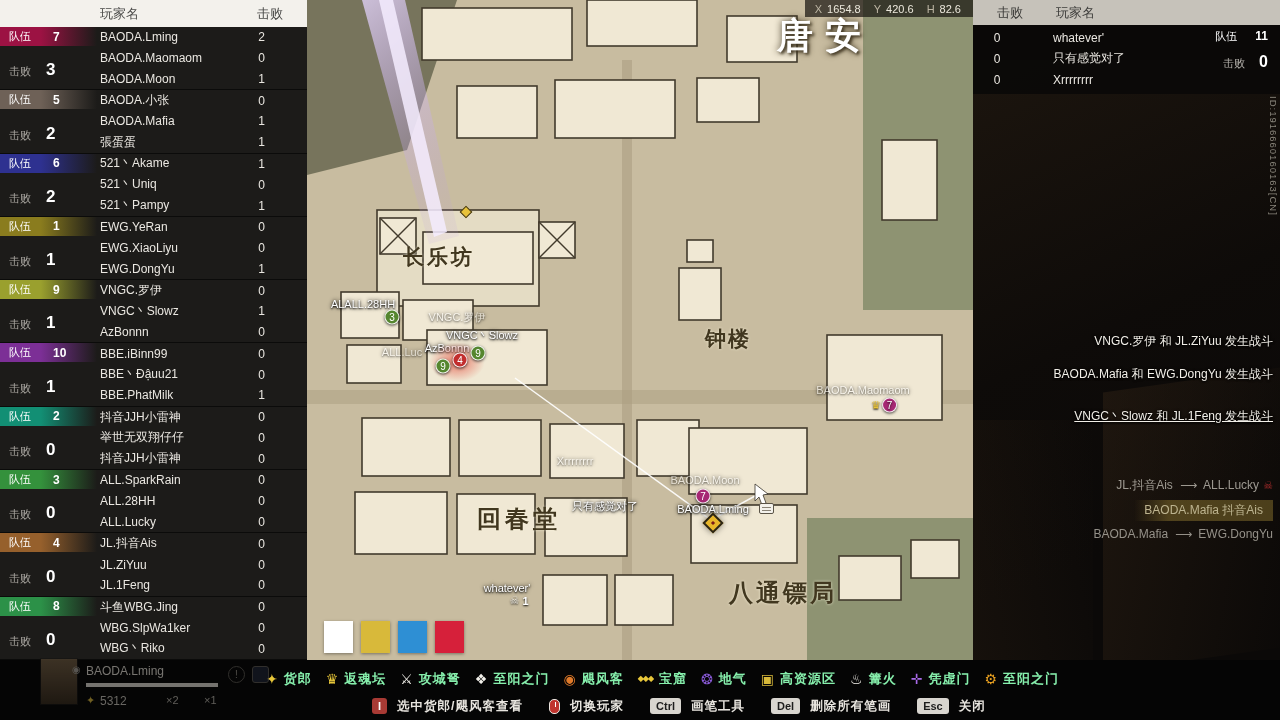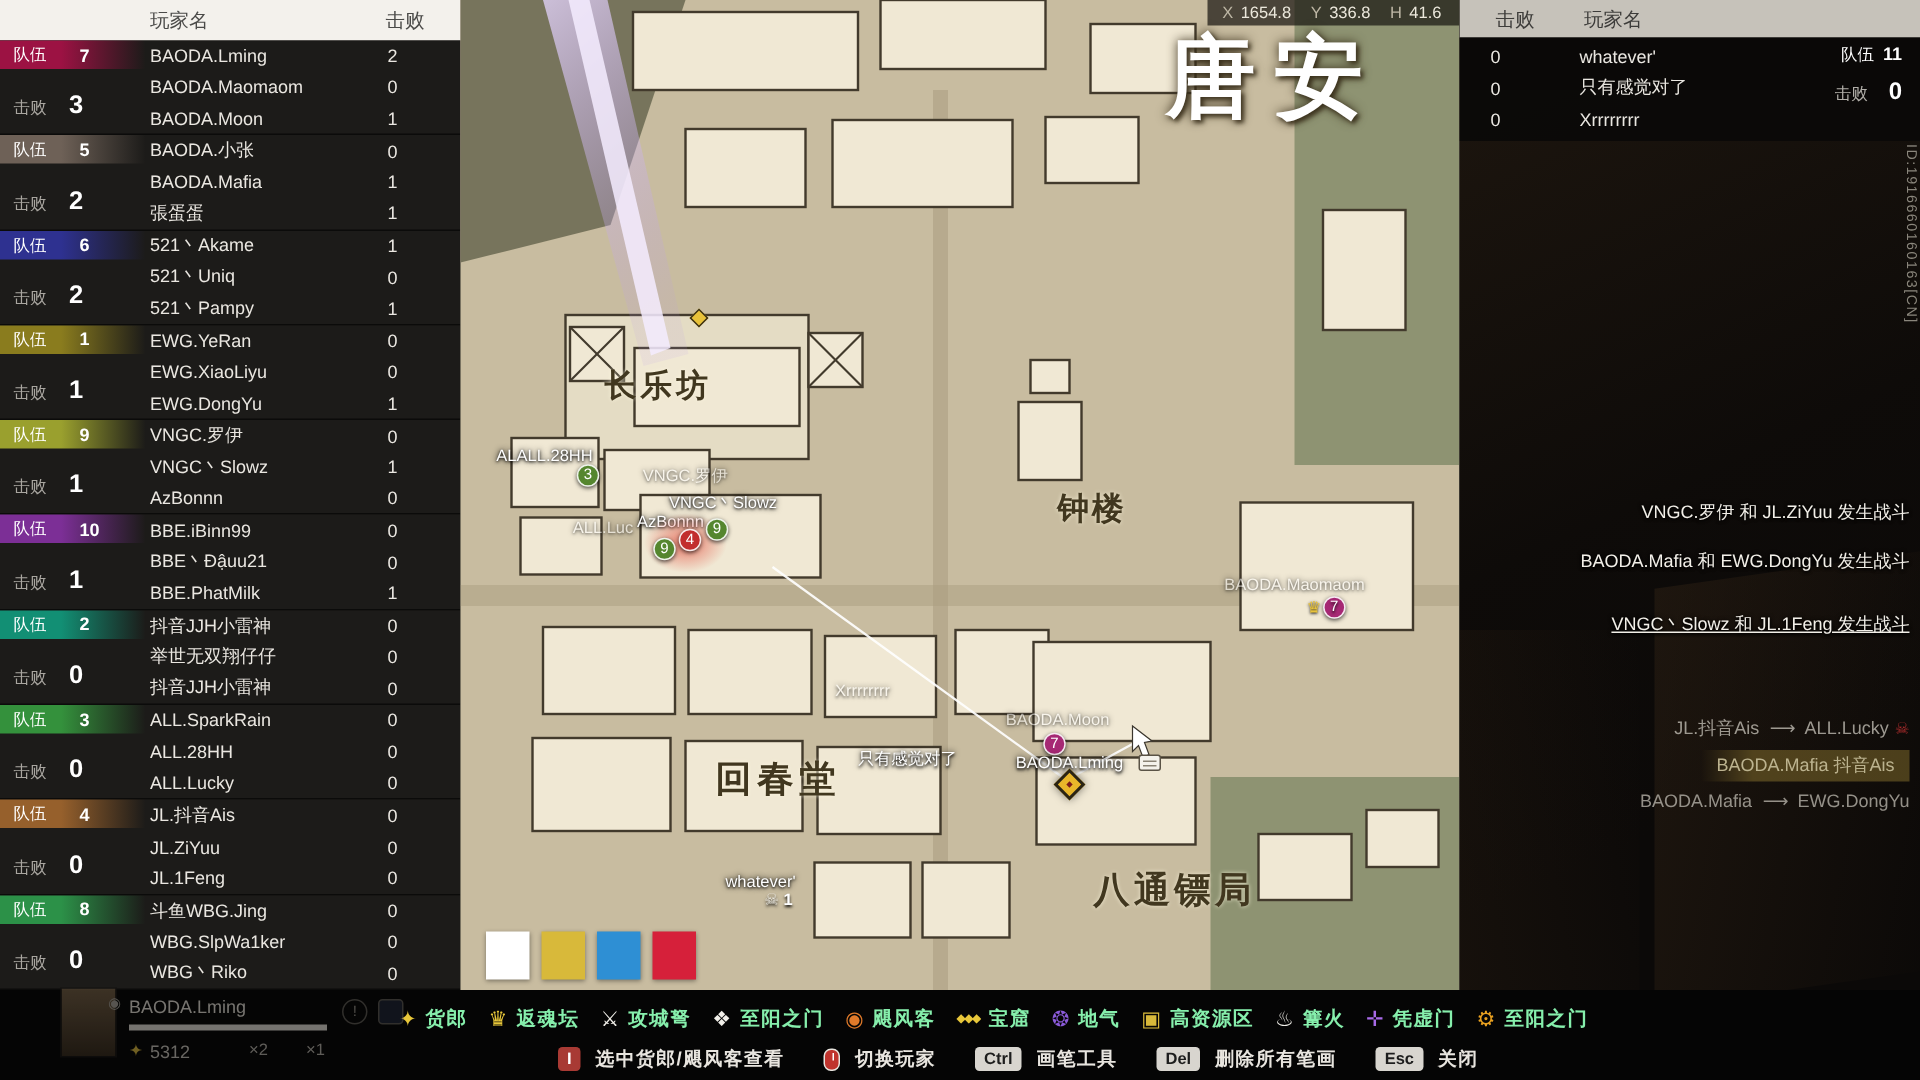--- a/index.html
+++ b/index.html
@@ -22,21 +22,21 @@
   .prow .nm { margin-left:3px; }
   .prow .kl { margin-left:auto; margin-right:42px; }
 
   
   #map { position:absolute; left:307px; top:0; width:666px; height:660px; overflow:hidden; background:#c8bca0; }
   #map-svg { position:absolute; left:0; top:0; }
   #coords { position:absolute; right:0; top:0; height:17px; background:rgba(25,22,16,.72); color:#ece8dc;
     font-size:11px; display:flex; align-items:center; gap:5px; padding:0 12px 0 10px; }
   #coords .cl { color:#bdb6a4; margin-left:8px; }
   #coords .cl:first-child { margin-left:0; }
-  #map-title { position:absolute; left:470px; top:12px; font-size:60px; font-weight:bold; color:#fff; white-space:nowrap;
+  #map-title { position:absolute; left:470px; top:12px; font-size:36px; font-weight:bold; color:#fff; white-space:nowrap;
     letter-spacing:12px; text-shadow:0 0 7px rgba(55,45,25,.95), 2px 2px 3px rgba(55,45,25,.85); }
   .loc { position:absolute; color:#41371f; font-weight:bold; text-shadow:0 0 3px rgba(255,250,225,.75); white-space:nowrap; }
   #loc-0 { left:96px; top:243px; font-size:21px; letter-spacing:3px; }
   #loc-1 { left:398px; top:325px; font-size:21px; letter-spacing:2px; }
   #loc-2 { left:170px; top:503px; font-size:24px; letter-spacing:4px; }
   #loc-3 { left:422px; top:577px; font-size:24px; letter-spacing:3px; }
   .mlabel { position:absolute; transform:translate(-50%,-50%); color:#fff; font-size:11px; white-space:nowrap;
     text-shadow:0 1px 2px #000,0 0 4px #000;text-align:center; }
   .mlabel.dim { opacity:.55; }
   .mcircle { position:absolute; transform:translate(-50%,-50%); width:15px; height:15px; border-radius:50%;
@@ -66,21 +66,21 @@
     background:linear-gradient(80deg, rgba(48,34,20,.3), rgba(10,8,5,0)); }
   .rp-header { position:absolute; left:0; top:0; width:307px; height:25px; background:#c6c2ba; color:#3d3c3a;
     font-size:13px; display:flex; align-items:center; }
   .rp-header .h-kill { margin-left:24px; }
   .rp-header .h-name { margin-left:33px; }
   #rp-rows { position:absolute; left:0; top:25px; width:307px; background:rgba(10,9,8,.9); padding:2px 0 4px; }
   .rp-row { height:21px; display:flex; align-items:center; font-size:12px; color:#eae7e1; }
   .rp-row .kl { width:24px; text-align:center; margin-left:12px; }
   .rp-row .nm { margin-left:44px; }
   #rp-team { position:absolute; right:12px; top:29px; color:#fff; font-size:11px; }
-  #rp-team b { font-size:12px; margin-left:6px; }
+  #rp-team b { font-size:12px; margin-left:18px; }
   #rp-teamkills { position:absolute; right:12px; top:53px; color:#b2afa9; font-size:11px; display:flex; align-items:baseline; }
   #rp-teamkills b { color:#fff; font-size:16px; margin-left:14px; }
   #rp-vid { position:absolute; right:1px; top:96px; writing-mode:vertical-rl; font-size:9.5px; color:#8a867c; letter-spacing:1px; }
   .bmsg { position:absolute; right:7px; text-align:right; color:#f2efe8; font-size:12px; white-space:nowrap;
     text-shadow:0 1px 2px #000,0 0 3px #000; }
   #bmsg-0 { top:333px; } #bmsg-1 { top:366px; } #bmsg-2 { top:408px;text-decoration:underline; }
   .kfeed { position:absolute; right:7px; text-align:right; font-size:12px; white-space:nowrap; color:#b5b1a8; }
   #kf-0 { top:477px; opacity:.85; } #kf-2 { top:527px; opacity:.8; }
   #kf-1 { top:500px; opacity:.8; padding:2px 10px; color:#e6dcb0;
     background:linear-gradient(90deg, rgba(185,155,60,0) 0%, rgba(185,155,60,.45) 25%, rgba(185,155,60,.45) 100%); }
@@ -450,23 +450,23 @@
       <line x1="208" y1="378" x2="404" y2="520"></line>
       <line x1="404" y1="520" x2="448" y2="496"></line>
     </g>
     <polygon points="448,484 448,501 452,497 455,505 459,503 456,495 461,494" fill="#ffffff" stroke="#3a352c" stroke-width="0.8"></polygon>
   </svg>
 
   <div id="coords">
     <span class="cl">X</span>
     <span>1654.8</span>
     <span class="cl">Y</span>
-    <span>336.8</span>
+    <span>420.6</span>
     <span class="cl">H</span>
-    <span>41.6</span>
+    <span>82.6</span>
   </div>
 
   <div id="map-title">唐安</div>
   <div id="loc-0" class="loc">长乐坊</div>
   <div id="loc-1" class="loc">钟楼</div>
   <div id="loc-2" class="loc">回春堂</div>
   <div id="loc-3" class="loc">八通镖局</div>
 
   <div id="markers">
       <div class="mdiamond-s" style="left: 159px; top: 212px;"></div>

